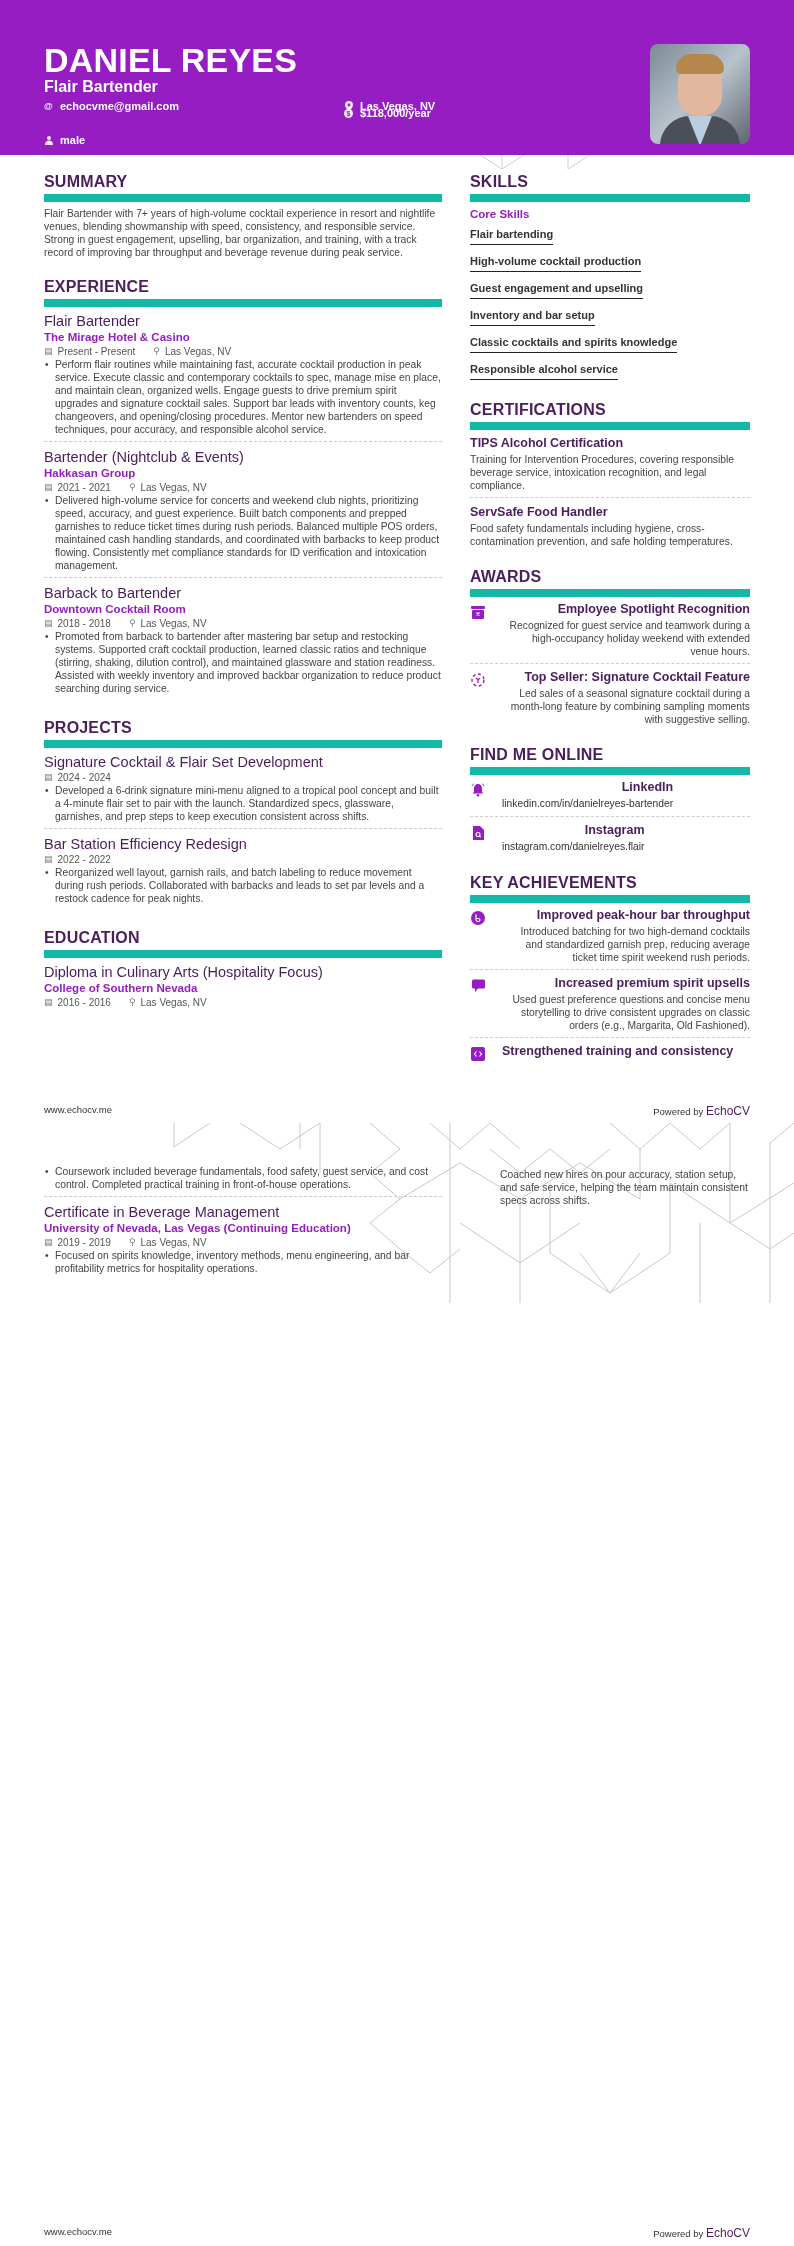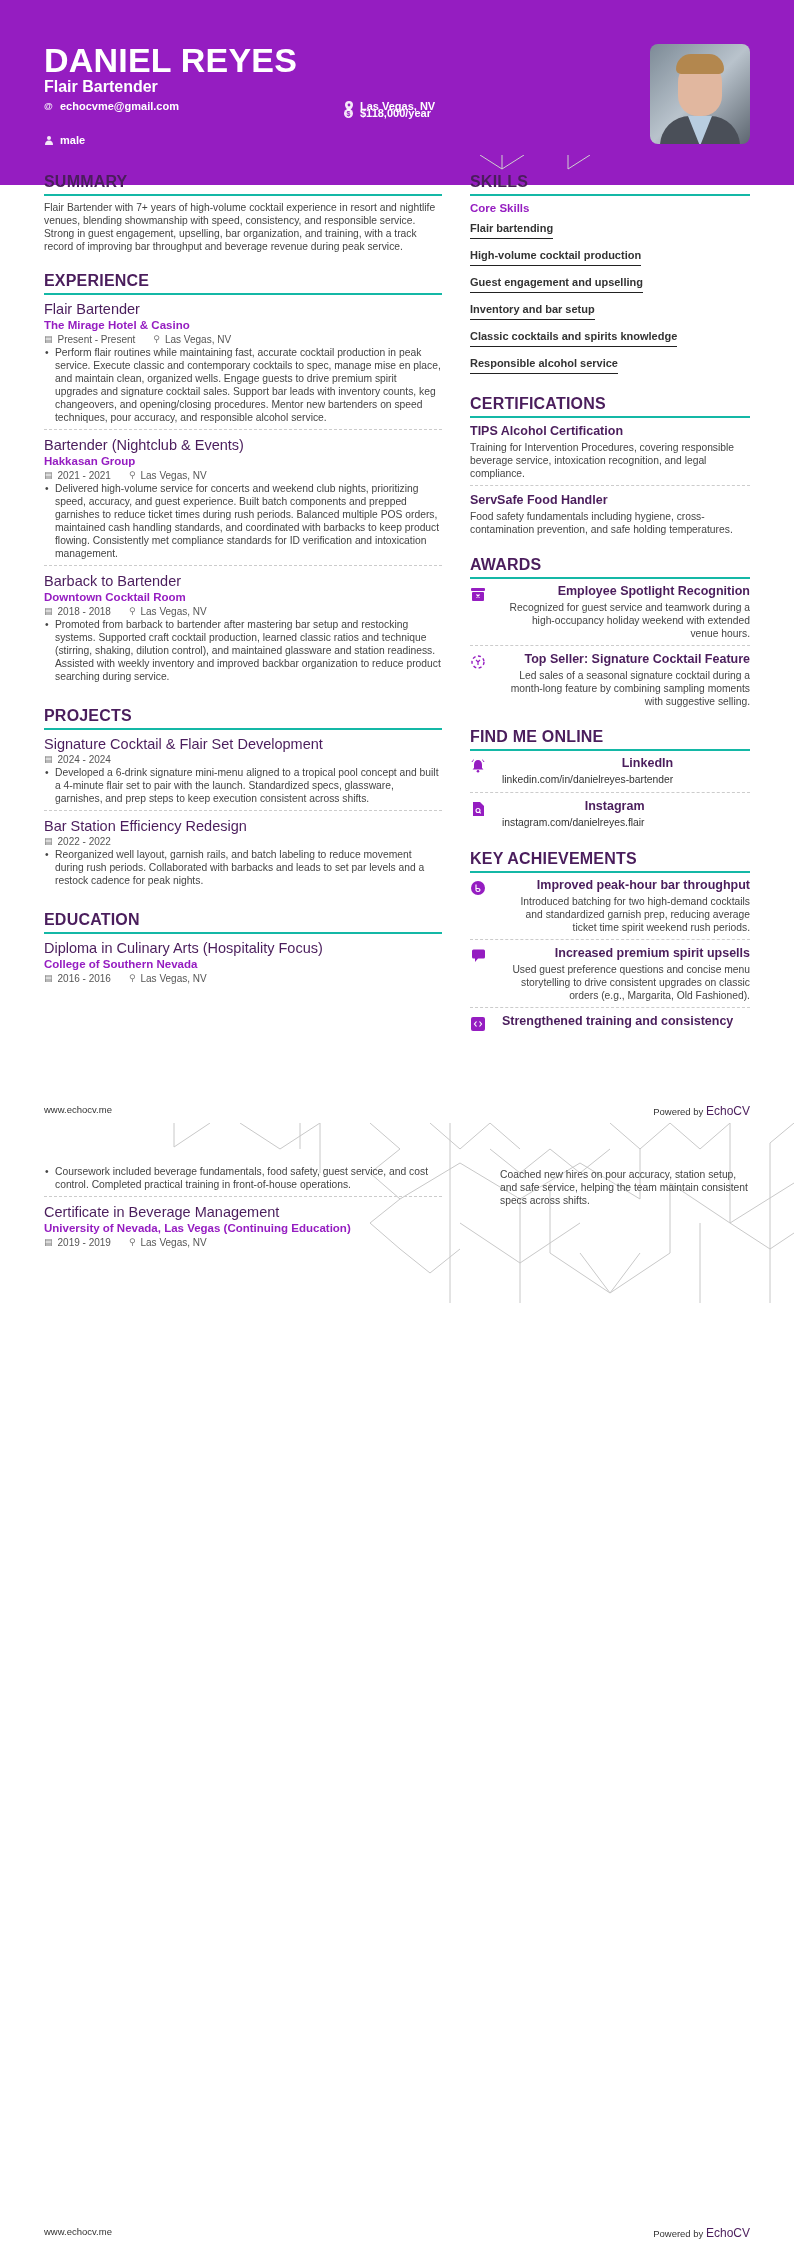--- a/index.html
+++ b/index.html
@@ -1,35 +1,35 @@
 <!DOCTYPE html>
 <html><head>
 <meta charset="utf-8">
 <style>
   * { box-sizing: border-box; margin: 0; padding: 0; }
   html, body { width: 794px; background: #ffffff; }
   body { font-family: "Liberation Sans", "DejaVu Sans", sans-serif; color: #333; position: relative; height: 2246px; overflow: hidden; }
 
-  .header { position: absolute; left: 0; top: 0; width: 794px; height: 185px; background: #951dc1; color: #fff; }
+  .header { position: absolute; left: 0; top: 0; width: 794px; height: 155px; background: #951dc1; color: #fff; }
   .header .name { position: absolute; left: 44px; top: 42px; font-size: 34px; font-weight: bold; letter-spacing: 0.2px; line-height: 36px; }
   .header .title { position: absolute; left: 44px; top: 78px; font-size: 16px; font-weight: bold; line-height: 18px; }
   .header .contact { position: absolute; font-size: 11px; font-weight: bold; line-height: 14px; display: flex; align-items: center; gap: 7px; }
   .header .contact .ico { width: 9px; display: inline-flex; justify-content: center; font-size: 9px; opacity: 0.9; }
   .photo { position: absolute; left: 650px; top: 44px; width: 100px; height: 100px; border-radius: 8px; overflow: hidden; background: linear-gradient(135deg, #7c8a96 0%, #b9c3cc 50%, #5d6670 100%); }
   .photo .face { position: absolute; left: 28px; top: 16px; width: 44px; height: 56px; border-radius: 22px 22px 20px 20px; background: #e1b79f; }
   .photo .hair { position: absolute; left: 26px; top: 10px; width: 48px; height: 20px; border-radius: 24px 24px 8px 8px; background: #b3874e; }
   .photo .suit { position: absolute; left: 10px; top: 72px; width: 80px; height: 40px; border-radius: 30px 30px 0 0; background: #4a4f58; }
   .photo .shirt { position: absolute; left: 38px; top: 72px; width: 24px; height: 30px; background: #b8cde0; clip-path: polygon(0 0, 100% 0, 50% 100%); }
 
   .pattern { position: absolute; pointer-events: none; }
 
   .col-left { position: absolute; left: 44px; top: 172px; width: 398px; }
   .col-right { position: absolute; left: 470px; top: 172px; width: 280px; }
 
-  .sec-title { font-size: 16px; font-weight: bold; color: #4a1d5c; line-height: 20px; padding-bottom: 2px; border-bottom: 2px solid #14b8a6; margin-bottom: 5px; letter-spacing: 0.2px; }
+  .sec-title { font-size: 16px; font-weight: bold; color: #4a1d5c; line-height: 20px; padding-bottom: 2px; border-bottom: 8px solid #14b8a6; margin-bottom: 5px; letter-spacing: 0.2px; }
   .sec { margin-bottom: 18px; }
   .para { font-size: 10.3px; line-height: 13px; color: #444; }
 
   .entry { padding-bottom: 5px; margin-bottom: 6px; border-bottom: 1px dashed #ccc; }
   .entry.last { border-bottom: none; }
   .entry .role { font-size: 14.5px; color: #4a1d5c; line-height: 18px; }
   .entry .org { font-size: 11.5px; color: #951dc1; font-weight: bold; line-height: 15px; }
   .entry .meta { font-size: 10px; color: #555; line-height: 13px; display: flex; gap: 18px; }
   .entry .meta span.m { display: inline-flex; align-items: center; gap: 5px; }
   .entry .meta .ico { font-size: 9px; color: #777; }
@@ -372,20 +372,21 @@
     <div class="meta">
       <span class="m">
           <span class="ico">▤</span>
           <span>2019 - 2019</span>
         </span>
       <span class="m">
           <span class="ico">⚲</span>
           <span>Las Vegas, NV</span>
         </span>
     </div>
+    <div class="bullet">Focused on spirits knowledge, inventory methods, menu engineering, and bar profitability metrics for hospitality operations.</div>
   </div>
 </div>
 
 <div class="p2-right">
   <div class="t para">Coached new hires on pour accuracy, station setup, and safe service, helping the team maintain consistent specs across shifts.</div>
 </div>
 
 <div class="footer" style="top:2226px;">
   <span>www.echocv.me</span>
   <span><span>Powered by</span> <span class="brand">EchoCV</span></span>

